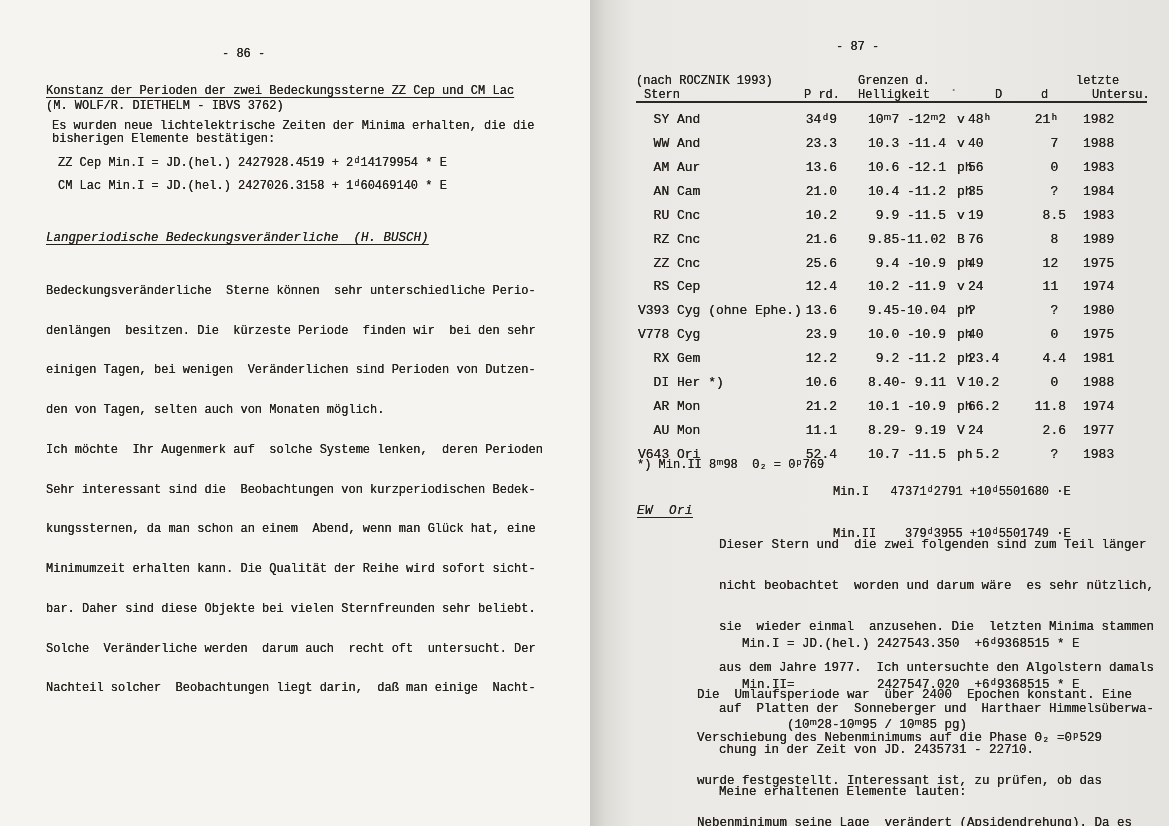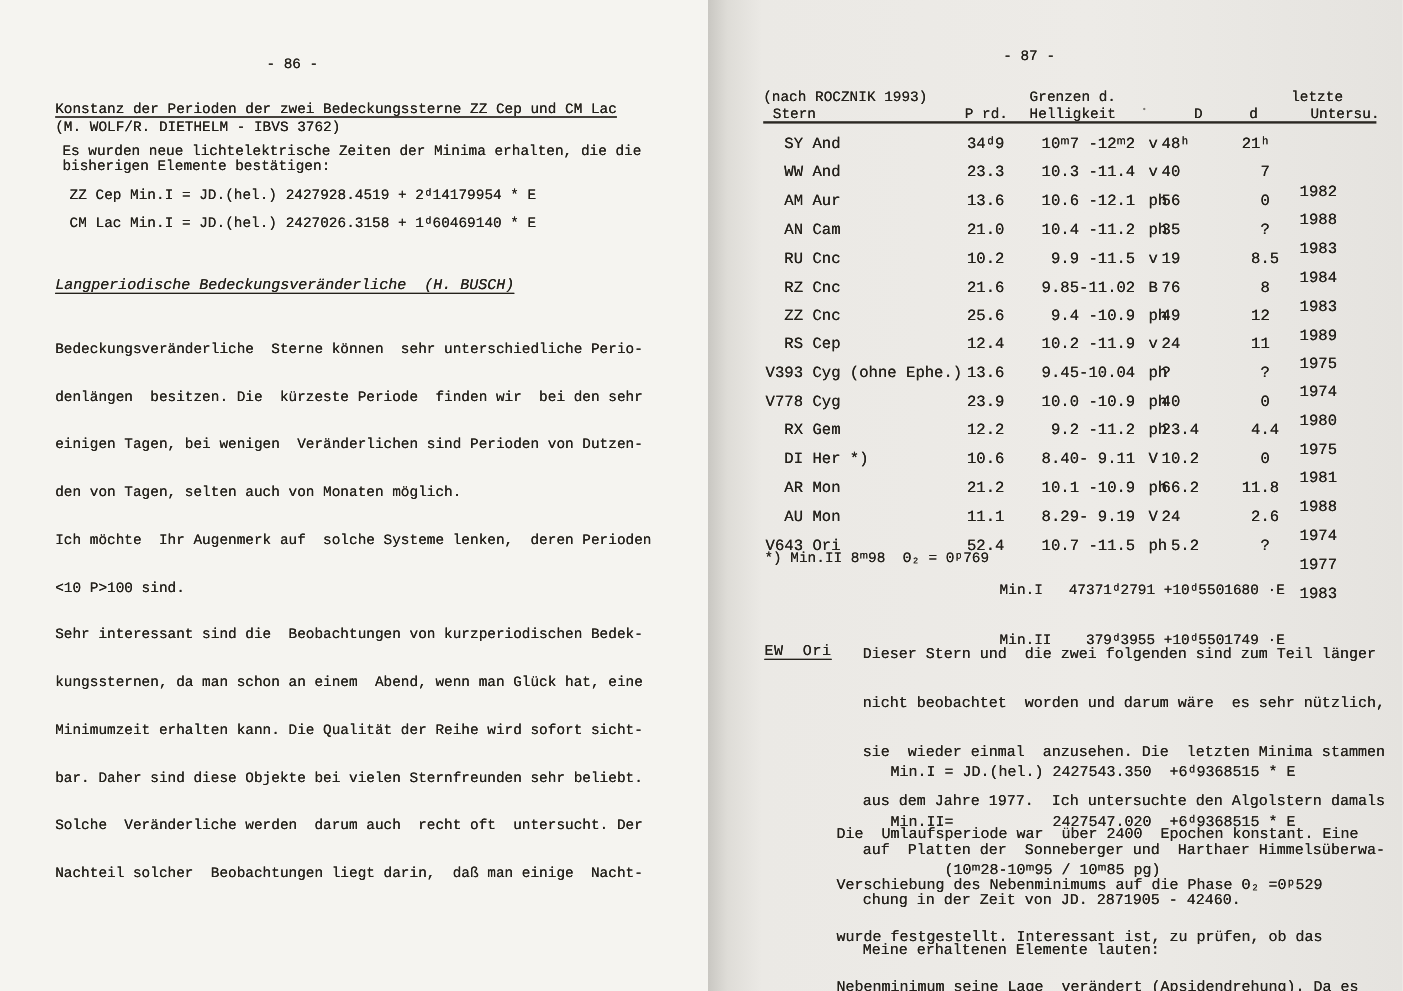--- a/index.html
+++ b/index.html
@@ -26,21 +26,21 @@
   .lh148 div{height:14.8px;line-height:14.8px;}
   .rule{position:absolute;background:#2b2823;}
   .trow{position:absolute;left:638px;width:515px;height:16px;font-size:13px;}
   .trow span{position:absolute;white-space:pre;text-shadow:0 0 .4px currentColor;}
   .c-star{left:0;}
   .c-p{left:153px;width:46px;text-align:right;display:inline-block;}
   .c-range{left:230px;}
   .c-band{left:319px;}
   .c-big{left:330px;width:48px;text-align:left;display:inline-block;}
   .c-sml{left:382px;width:46px;text-align:right;display:inline-block;}
-  .c-year{left:445px;margin-top:40px;}
+  .c-year{left:445px;}
 </style>
 </head>
 <body>
 
 <div class="page-right-bg"></div>
 
 <div class="t fs13" style="left:222px;top:47px;">- 86 -</div>
 
 <div class="t fs13 ul" style="left:46px;top:84px;">Konstanz der Perioden der zwei Bedeckungssterne ZZ Cep und CM Lac</div>
 <div class="t fs13" style="left:46px;top:99px;">(M. WOLF/R. DIETHELM - IBVS 3762)</div>
@@ -52,21 +52,20 @@
 <div class="t fs13" style="left:58px;top:179px;">CM Lac Min.I = JD.(hel.) 2427026.3158 + 1ᵈ60469140 * E</div>
 
 <div class="t fs12 ul it" style="left:46px;top:231px;">Langperiodische Bedeckungsveränderliche  (H. BUSCH)</div>
 
 <div class="t fs13 lines lh118" style="left:46px;top:258px;">
   <div>Bedeckungsveränderliche  Sterne können  sehr unterschiedliche Perio-</div>
   <div>denlängen  besitzen. Die  kürzeste Periode  finden wir  bei den sehr</div>
   <div>einigen Tagen, bei wenigen  Veränderlichen sind Perioden von Dutzen-</div>
   <div>den von Tagen, selten auch von Monaten möglich.</div>
   <div>Ich möchte  Ihr Augenmerk auf  solche Systeme lenken,  deren Perioden</div>
-  <div>&lt;10 P&gt;100 sind.</div>
   <div>Sehr interessant sind die  Beobachtungen von kurzperiodischen Bedek-</div>
   <div>kungssternen, da man schon an einem  Abend, wenn man Glück hat, eine</div>
   <div>Minimumzeit erhalten kann. Die Qualität der Reihe wird sofort sicht-</div>
   <div>bar. Daher sind diese Objekte bei vielen Sternfreunden sehr beliebt.</div>
   <div>Solche  Veränderliche werden  darum auch  recht oft  untersucht. Der</div>
   <div>Nachteil solcher  Beobachtungen liegt darin,  daß man einige  Nacht-</div>
   
   
   
   
@@ -248,28 +247,28 @@
     <span class="c-sml">? </span>
     <span class="c-year">1983</span>
 </div>
 
 <div class="t fs13" style="left:637px;top:458px;">*) Min.II 8ᵐ98  Θ₂ = 0ᵖ769</div>
 <div class="t fs13 lines lh140" style="left:833px;top:457px;">
   <div>Min.I   47371ᵈ2791 +10ᵈ5501680 ·E</div>
   <div>Min.II    379ᵈ3955 +10ᵈ5501749 ·E</div>
 </div>
 
-<div class="t fs12 ul" style="left:637px;top:536px;letter-spacing:.5px;">EW  Ori</div>
+<div class="t fs12 ul" style="left:637px;top:504px;letter-spacing:.5px;font-style:italic;">EW  Ori</div>
 <div class="t fs12 lines lh131" style="left:719px;top:511px;">
   <div>Dieser Stern und  die zwei folgenden sind zum Teil länger</div>
   <div>nicht beobachtet  worden und darum wäre  es sehr nützlich,</div>
   <div>sie  wieder einmal  anzusehen. Die  letzten Minima stammen</div>
   <div>aus dem Jahre 1977.  Ich untersuchte den Algolstern damals</div>
   <div>auf  Platten der  Sonneberger und  Harthaer Himmelsüberwa-</div>
-  <div>chung in der Zeit von JD. 2871905 - 42460.</div>
+  <div>chung in der Zeit von JD. 2435731 - 22710.</div>
   <div>Meine erhaltenen Elemente lauten:</div>
 </div>
 
 <div class="t fs12 lines lh125" style="left:742px;top:610px;">
   <div>Min.I = JD.(hel.) 2427543.350  +6ᵈ9368515 * E</div>
   <div>Min.II=           2427547.020  +6ᵈ9368515 * E</div>
   <div>      (10ᵐ28-10ᵐ95 / 10ᵐ85 pg)</div>
 </div>
 
 <div class="t fs12 lines lh148" style="left:697px;top:660px;">

